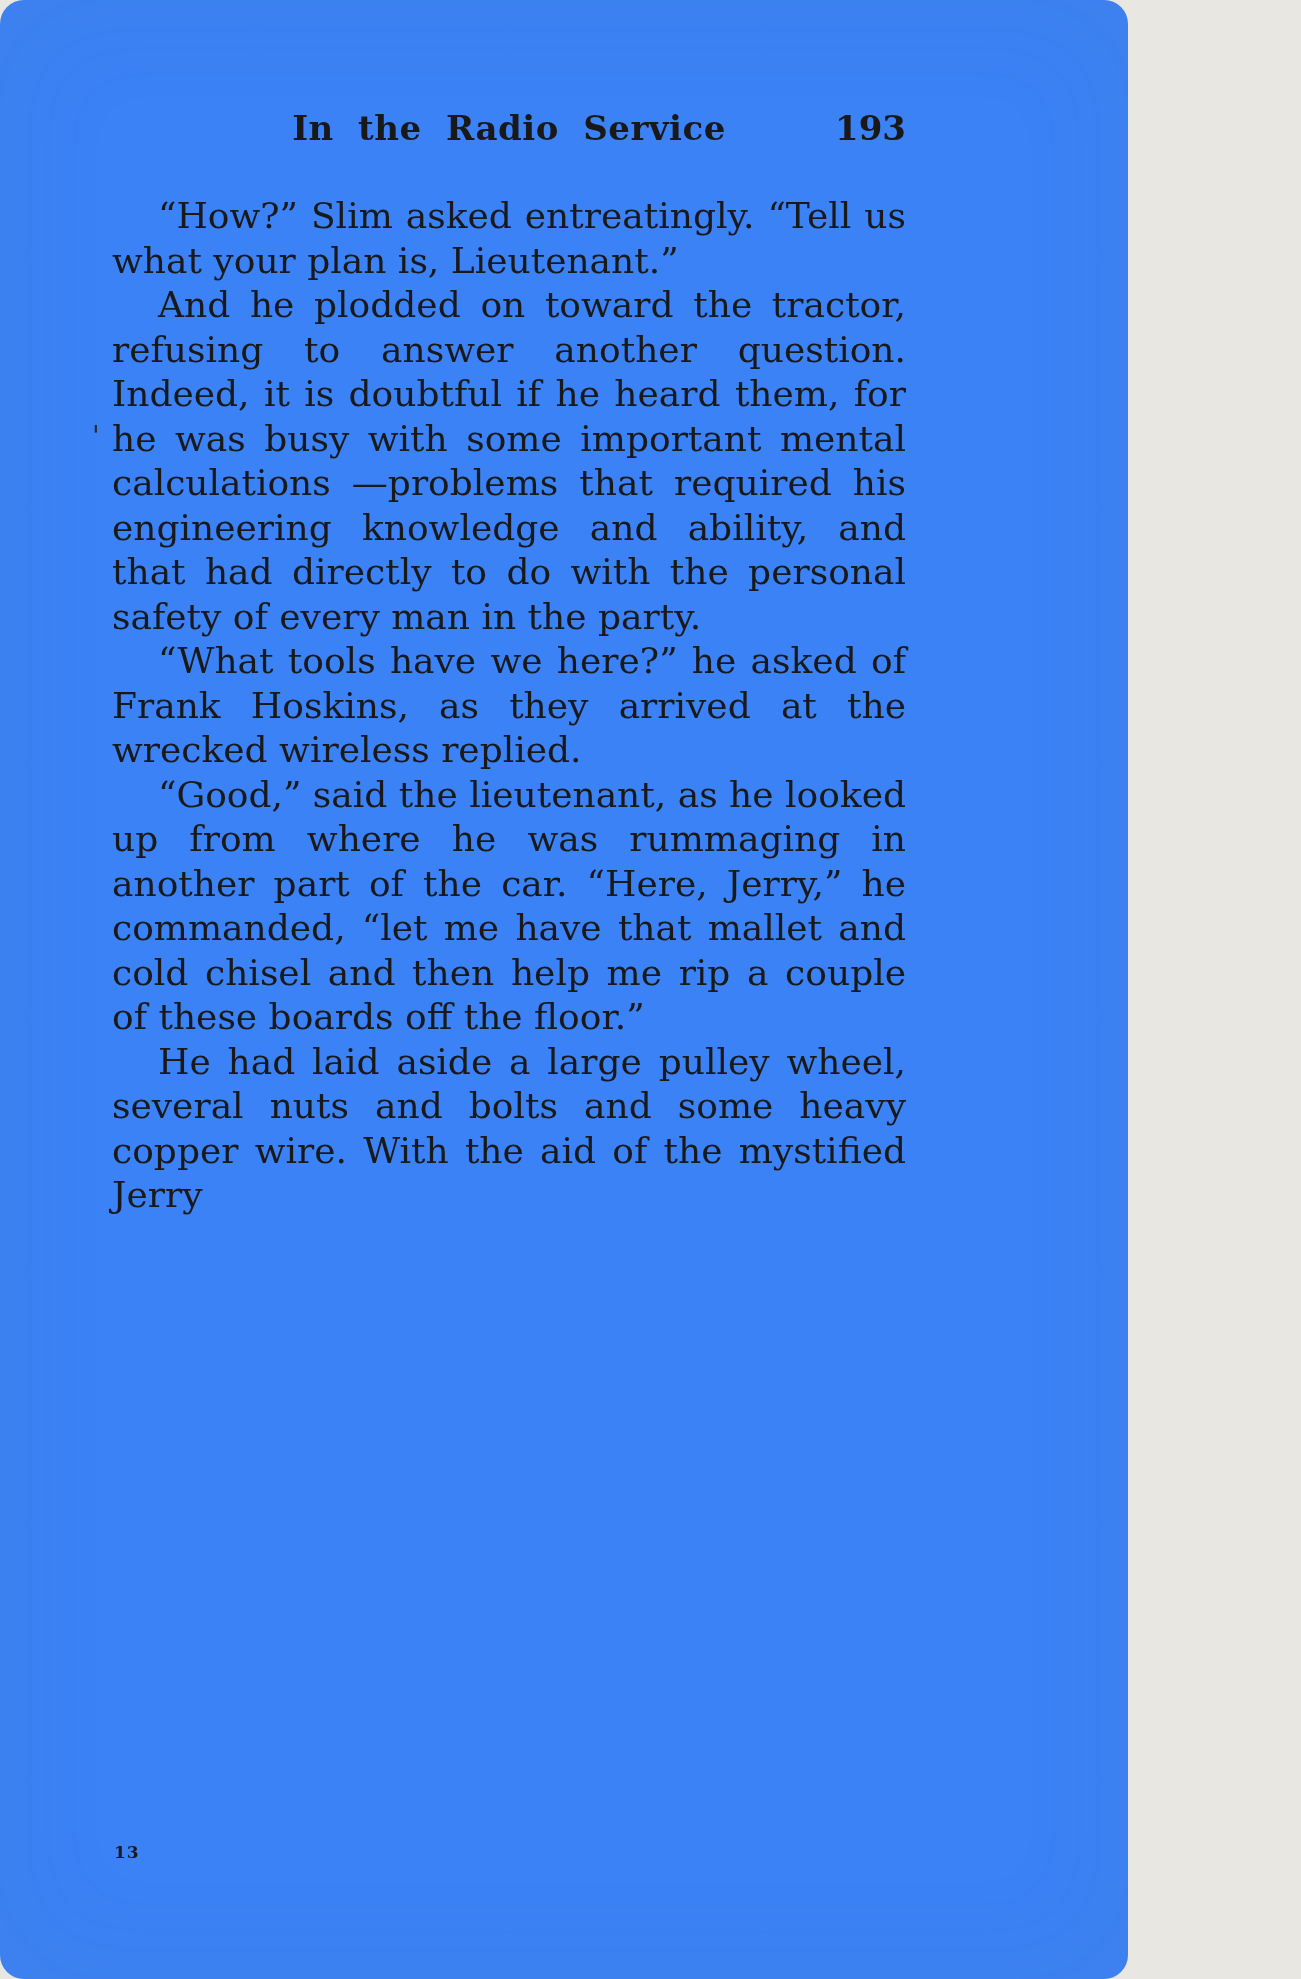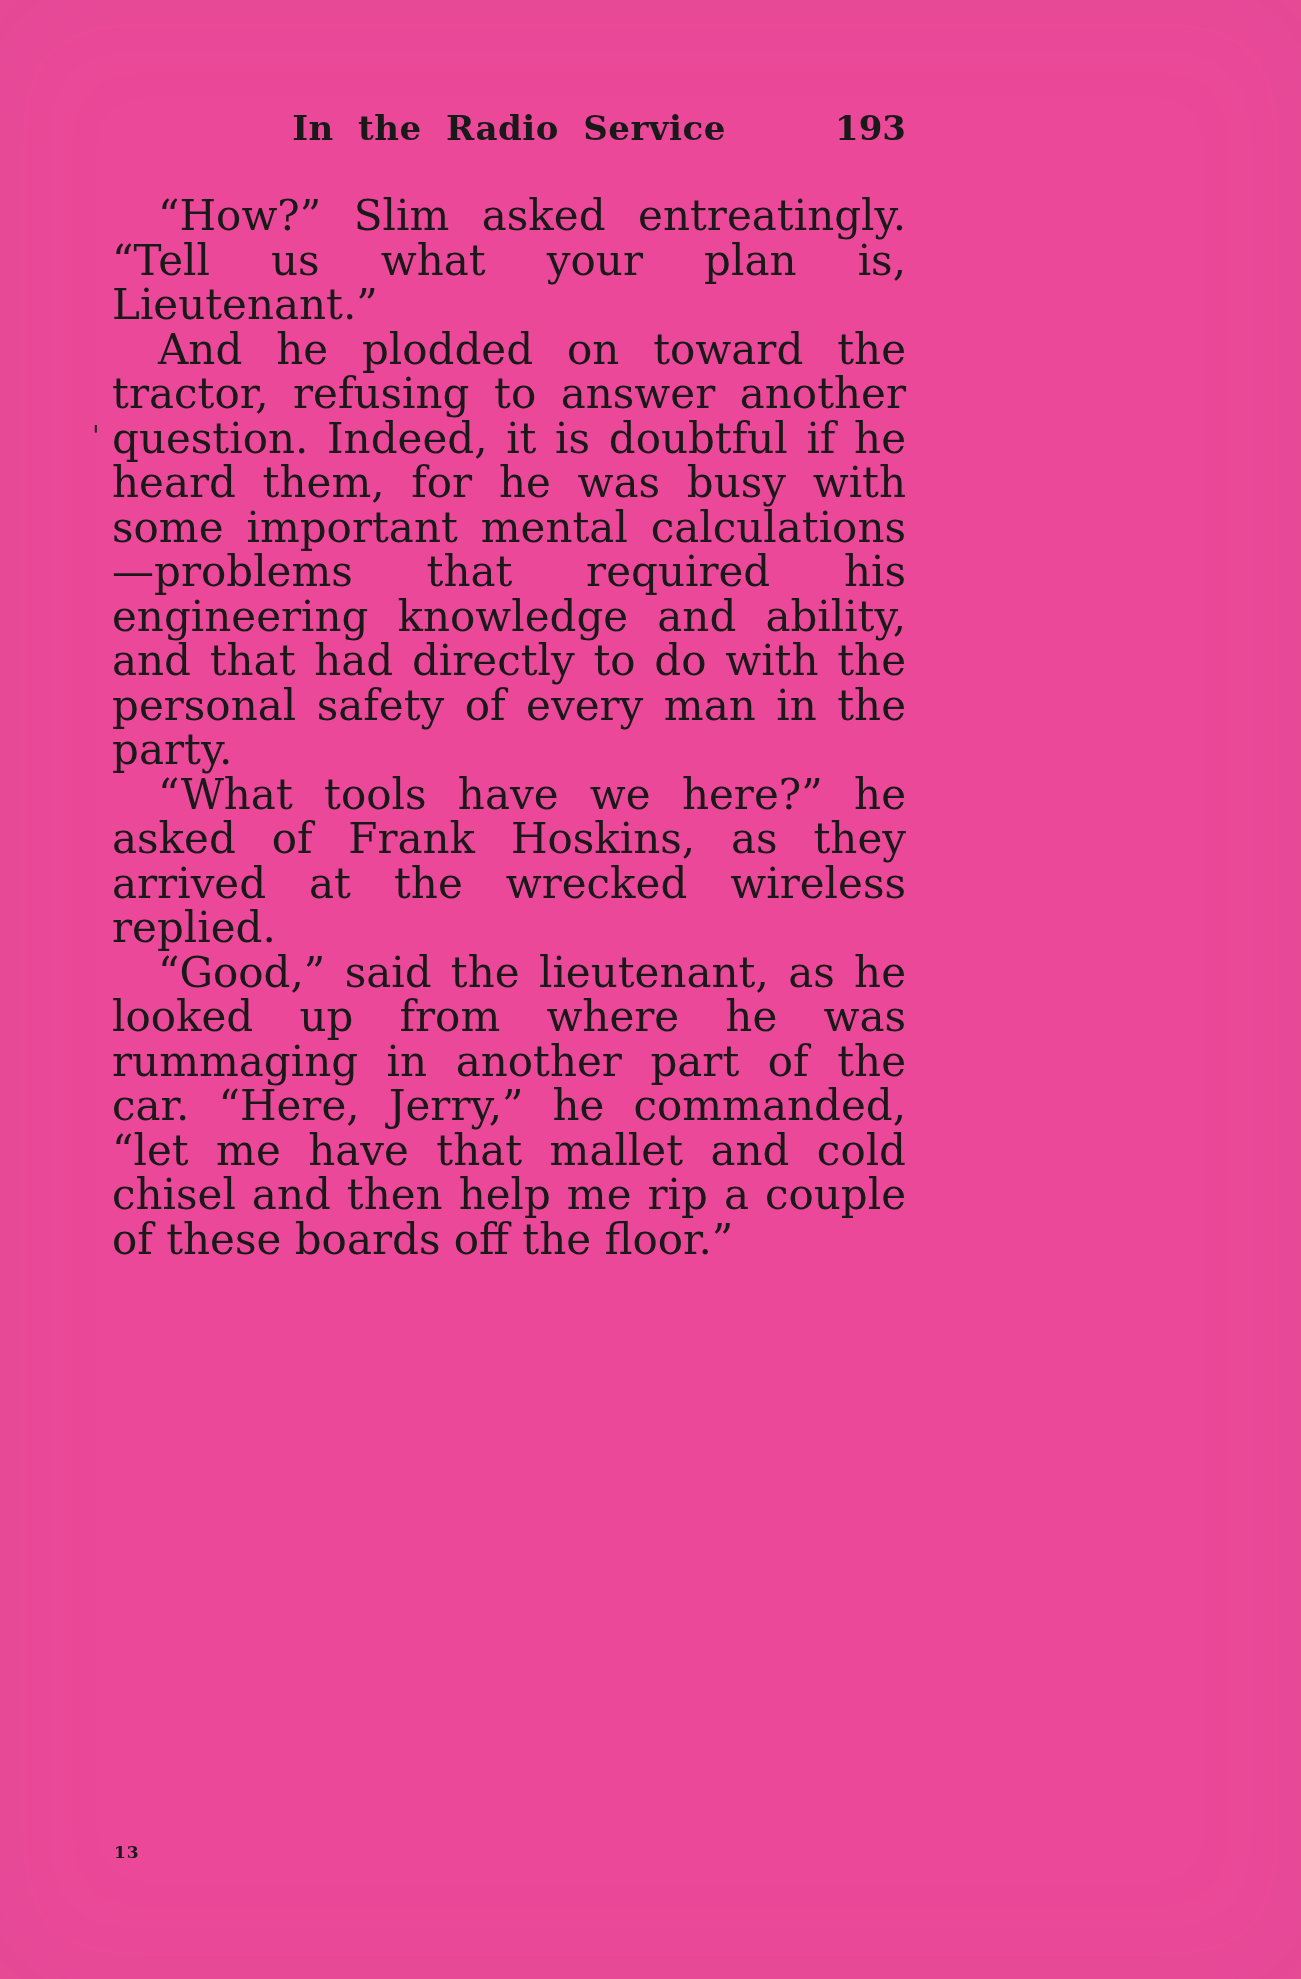--- a/index.html
+++ b/index.html
@@ -2,27 +2,28 @@
 <html><head>
   <meta charset="utf-8">
   <style>
     html, body {
       margin: 0;
       padding: 0;
       background: #e9e7e1;
     }
     .page {
       position: relative;
-      width: 1301px;
+      width: 1128px;
       height: 1979px;
-      background: #ec4899;
+      background: #3b82f6;
       color: #191919;
       font-family: "DejaVu Serif", "Liberation Serif", serif;
       overflow: hidden;
       box-shadow: inset 0 0 120px rgba(120,115,100,0.08);
+      border-radius: 24px;
     }
     .content {
       position: absolute;
       left: 112px;
       top: 106px;
       width: 794px;
     }
     .header {
       position: relative;
       height: 54px;
@@ -36,21 +37,21 @@
       word-spacing: 12px;
       letter-spacing: 0.5px;
     }
     .page-number {
       position: absolute;
       right: 0;
       top: 0;
     }
     .body {
       margin-top: 34px;
-      font-size: 42px;
+      font-size: 36px;
       line-height: 44.5px;
       text-align: justify;
     }
     .body p {
       margin: 0;
       padding: 0;
       text-indent: 46px;
     }
     .margin-artifact {
       position: absolute;
@@ -78,20 +79,21 @@
     <div class="header">
       <span class="running-title">In the Radio Service</span>
       <span class="page-number">193</span>
     </div>
 
     <div class="body">
       <p>“How?” Slim asked entreatingly.  “Tell us what your plan is, Lieutenant.”</p>
       <p>And he plodded on toward the tractor, refusing to answer another question.  Indeed, it is doubtful if he heard them, for he was busy with some important mental calculations —problems that required his engineering knowledge and ability, and that had directly to do with the personal safety of every man in the party.</p>
       <p>“What tools have we here?” he asked of Frank Hoskins, as they arrived at the wrecked wireless replied.</p>
       <p>“Good,” said the lieutenant, as he looked up from where he was rummaging in another part of the car.  “Here, Jerry,” he commanded, “let me have that mallet and cold chisel and then help me rip a couple of these boards off the floor.”</p>
+      <p>He had laid aside a large pulley wheel, several nuts and bolts and some heavy copper wire.  With the aid of the mystified Jerry</p>
     </div>
 
   </div>
 
   <span class="margin-artifact">'</span>
 
   <div class="signature">13</div>
 </div>
 
 </body></html>

